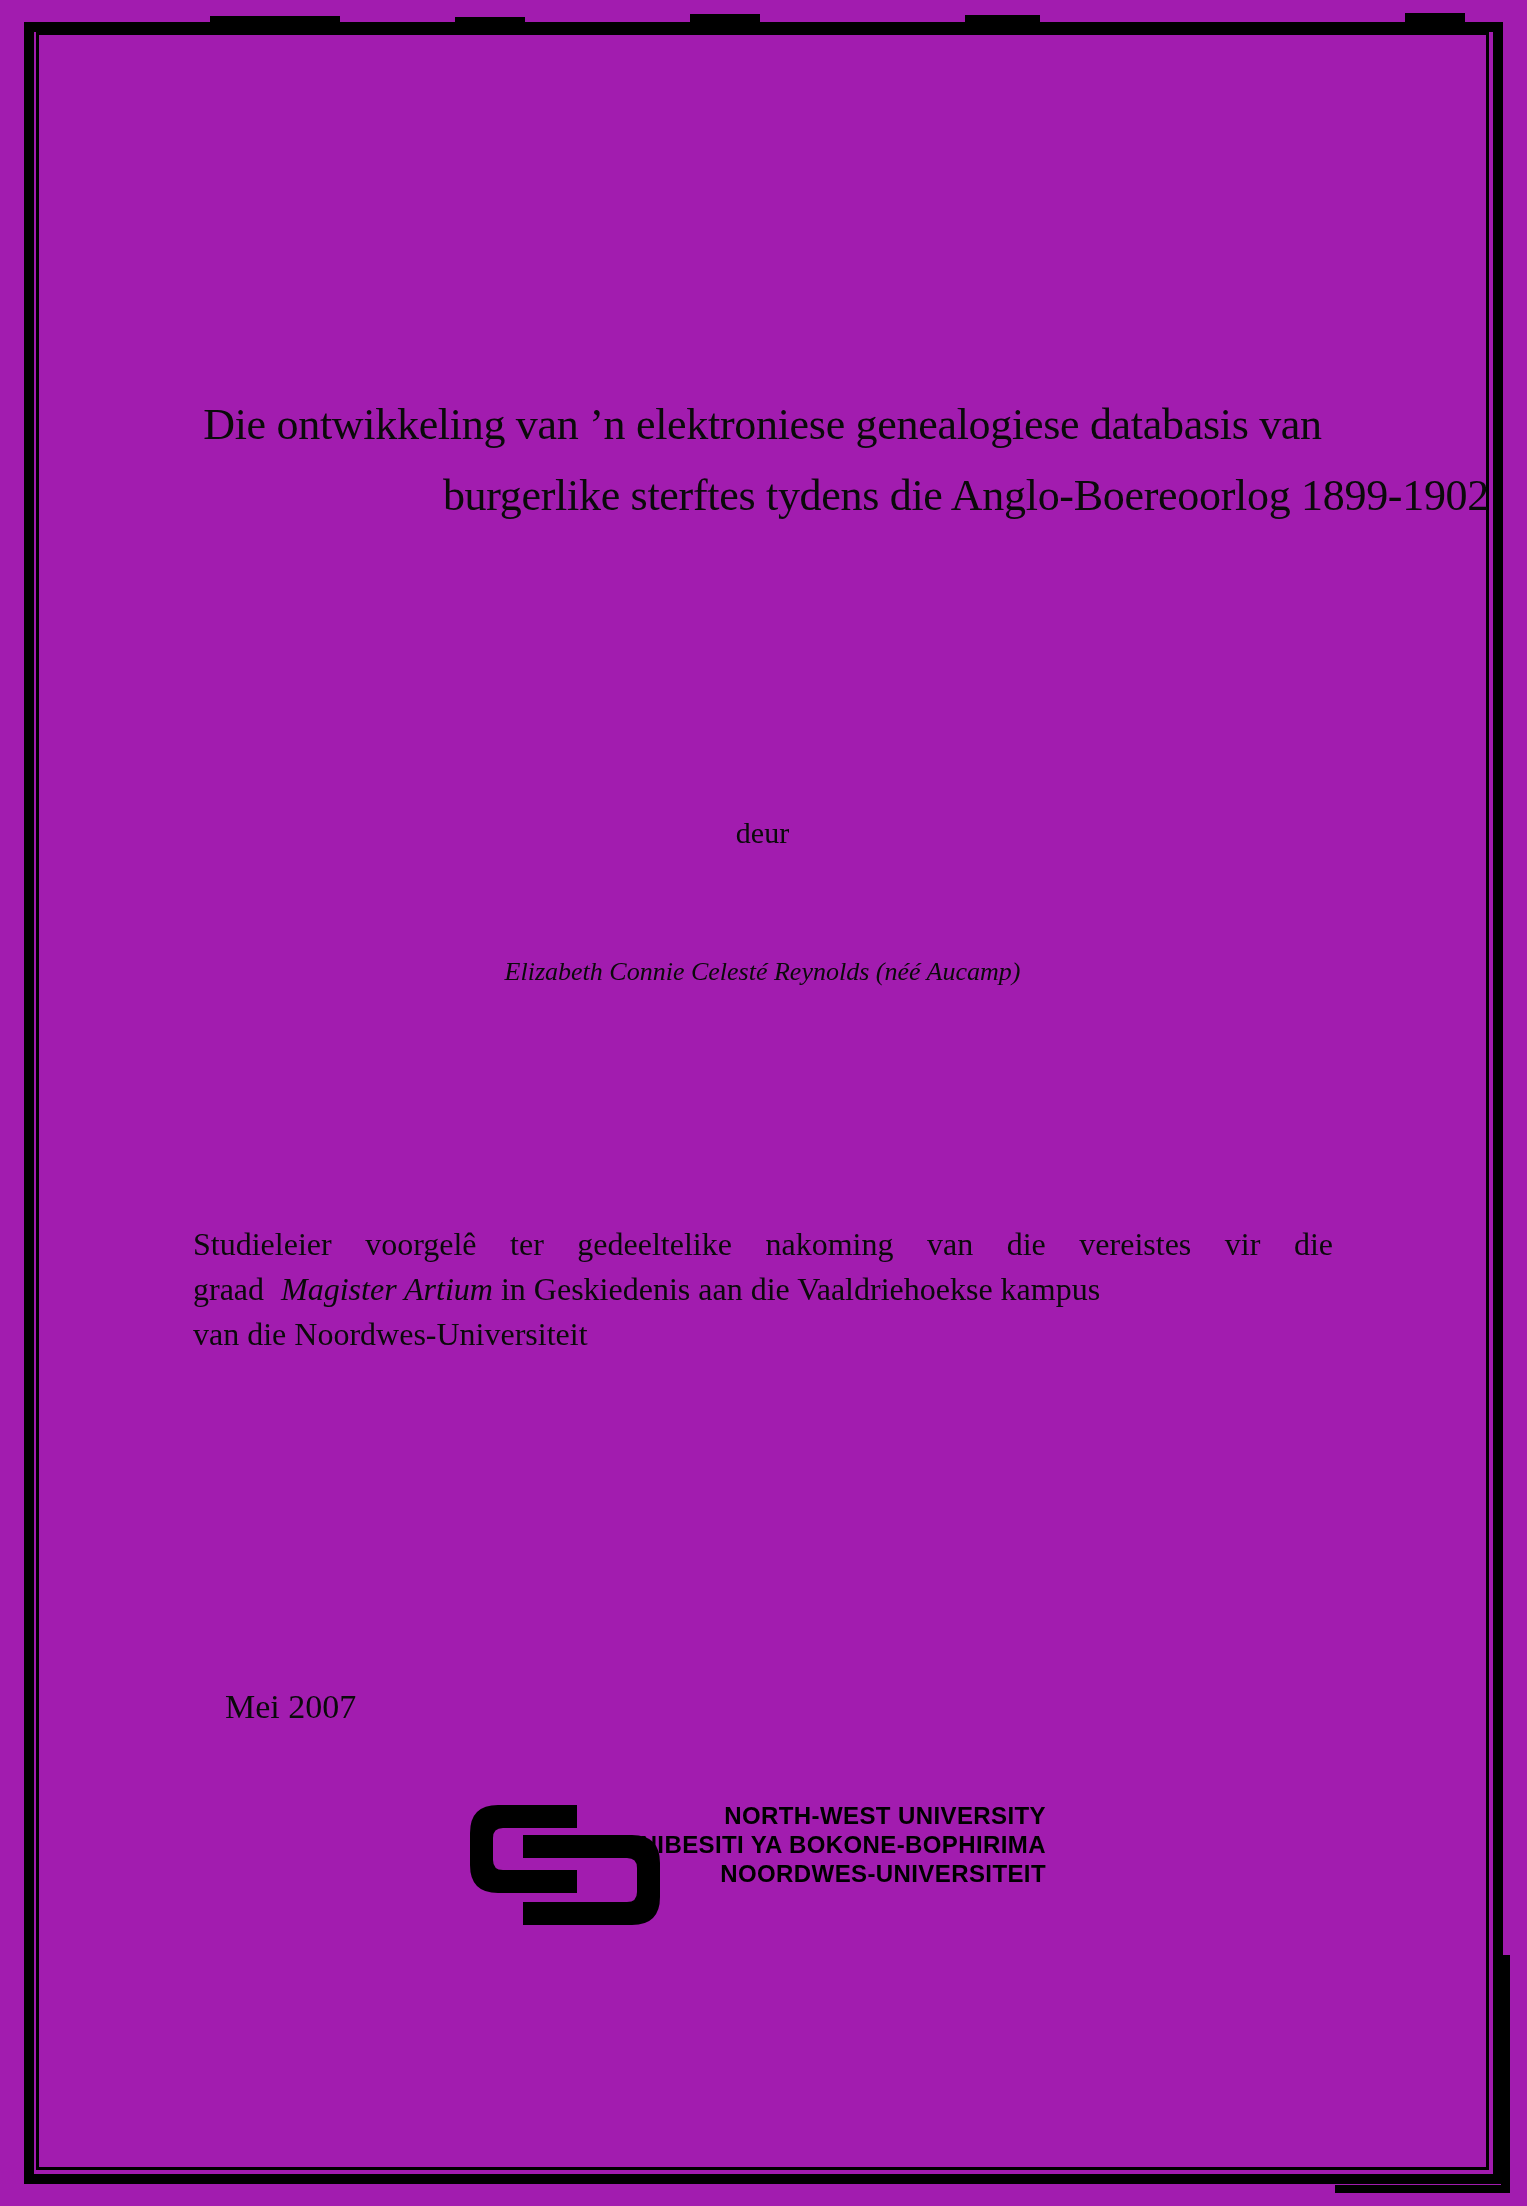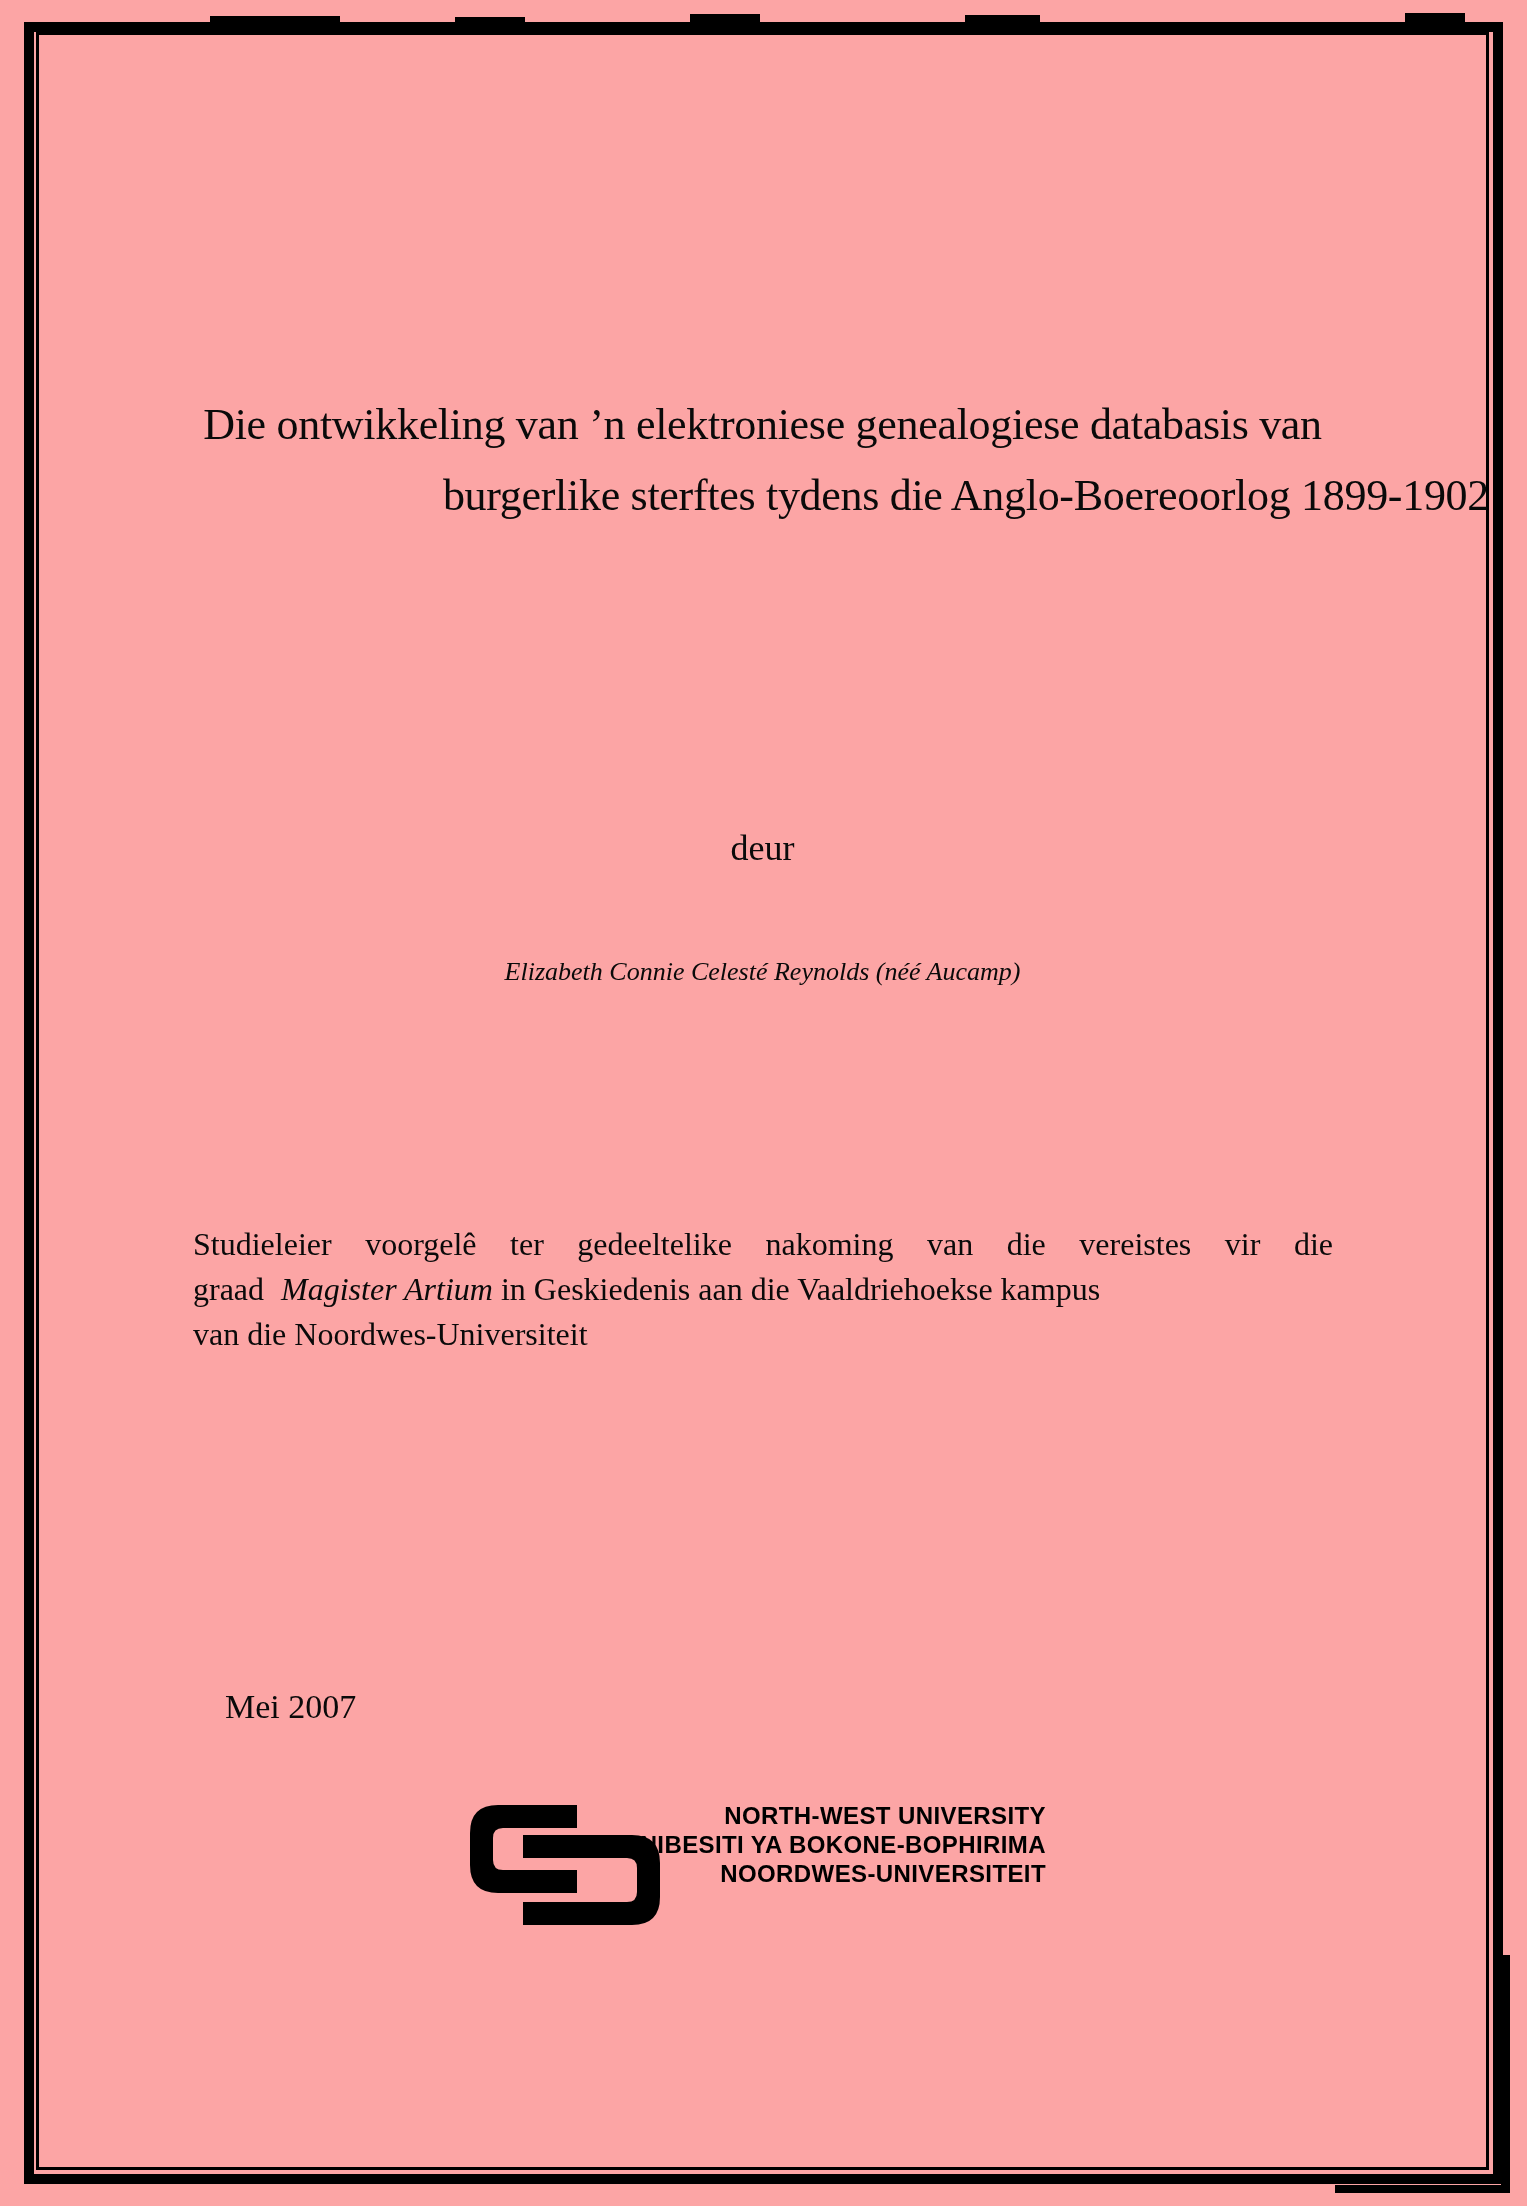--- a/index.html
+++ b/index.html
@@ -1,37 +1,37 @@
 <!DOCTYPE html>
 <html><head>
 <meta charset="utf-8">
 <style>
   html,body{margin:0;padding:0;background:#e8e8e8;}
   .page{
     position:relative;
     width:1527px;height:2206px;
-    background:#fca5a5;
+    background:#a21caf;
     overflow:hidden;
     font-family:"Liberation Serif","DejaVu Serif",serif;
     color:#0a0a0a;
   }
   
   .outer-frame{
     position:absolute;left:24px;top:22px;width:1479px;height:2162px;
     border:10px solid #000;box-sizing:border-box;
   }
   .inner-frame{
     position:absolute;left:36px;top:32px;width:1453px;height:2138px;
     border:3px solid #000;box-sizing:border-box;
   }
   .artifact{position:absolute;background:#000;}
   
   .centered{position:absolute;left:36px;width:1453px;text-align:center;white-space:nowrap;}
   .title-line{font-size:44px;line-height:1;letter-spacing:-0.3px;}
-  .byline{font-size:36px;line-height:1;margin-top:12px;}
+  .byline{font-size:30px;line-height:1;}
   .author{font-size:26px;line-height:1;font-style:italic;}
   .statement{
     position:absolute;left:193px;top:1222px;width:1140px;
     font-size:32px;line-height:45px;
   }
   .statement .just{text-align:justify;text-align-last:justify;}
   .statement .ital{font-style:italic;margin-left:9px;}
   .sup-line{position:absolute;left:185px;white-space:nowrap;font-size:34px;line-height:1;}
   
   .logo-mark{position:absolute;left:470px;top:1805px;width:190px;height:120px;}

